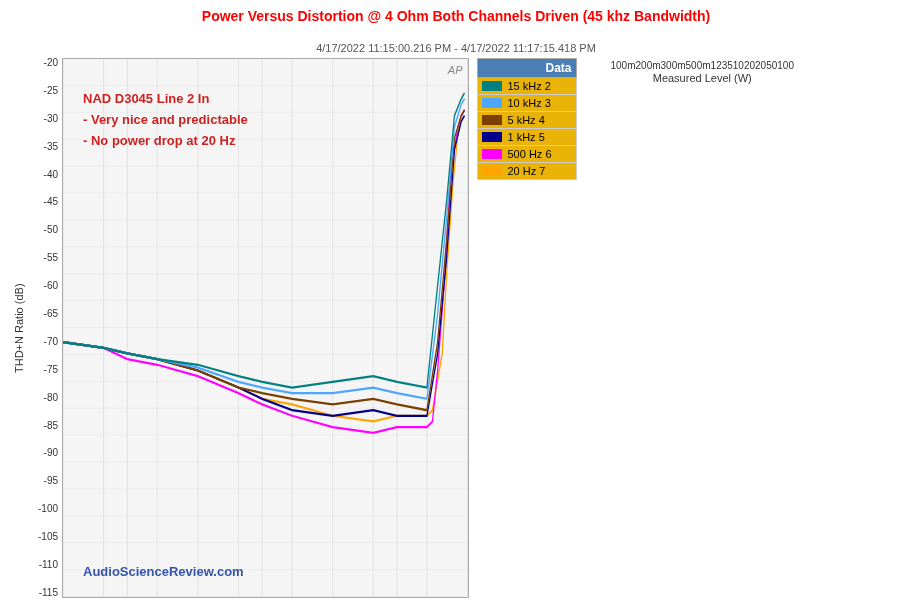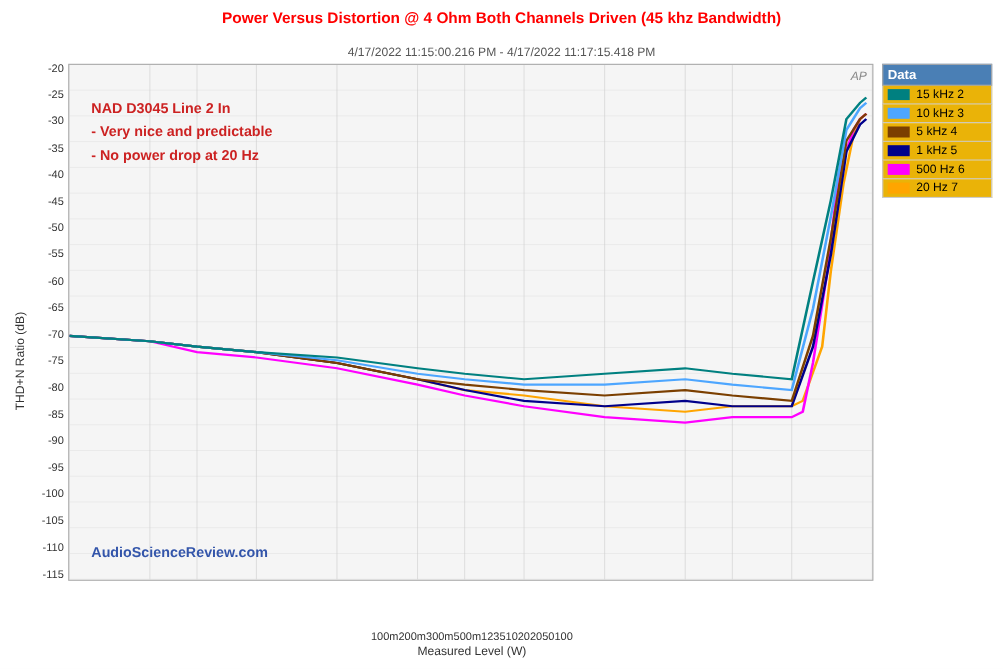--- a/index.html
+++ b/index.html
@@ -45,23 +45,21 @@
       font-size: 11px;
       color: #333;
       display: flex;
       align-items: center;
       justify-content: center;
       min-width: 18px;
       margin-right: 2px;
     }
     .chart-main {
       display: flex;
-      flex-direction: column;
-      flex: 1;
-      gap: 44px;
+      flex: 1;
     }
     .chart-plot-area {
       display: flex;
       flex-direction: row;
       flex: 1;
     }
     .y-ticks {
       display: flex;
       flex-direction: column;
       justify-content: space-between;
@@ -96,21 +94,21 @@
     }
     .legend-panel {
       width: 100px;
       margin-left: 8px;
       display: flex;
       flex-direction: column;
     }
     .legend-title {
       background: #4a7fb5;
       color: white;
-      text-align: left;
+      text-align: right;
       font-size: 12px;
       font-weight: bold;
       padding: 2px 4px;
       border: 1px solid #aaa;
     }
     .legend-item {
       display: flex;
       align-items: center;
       font-size: 11px;
       padding: 2px 4px;

